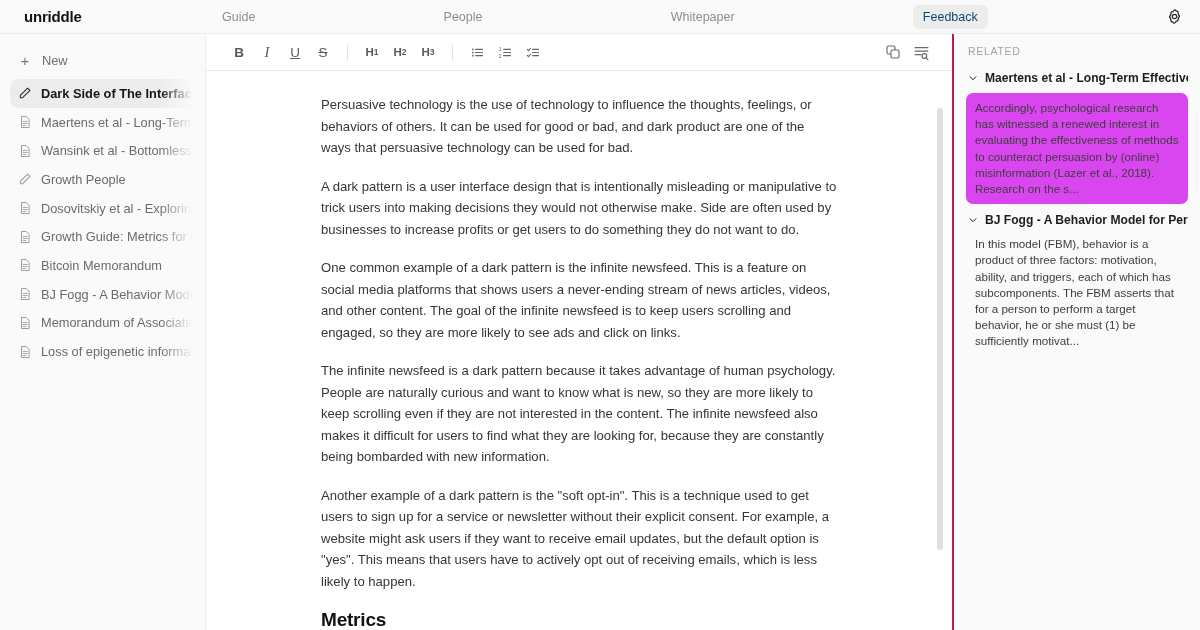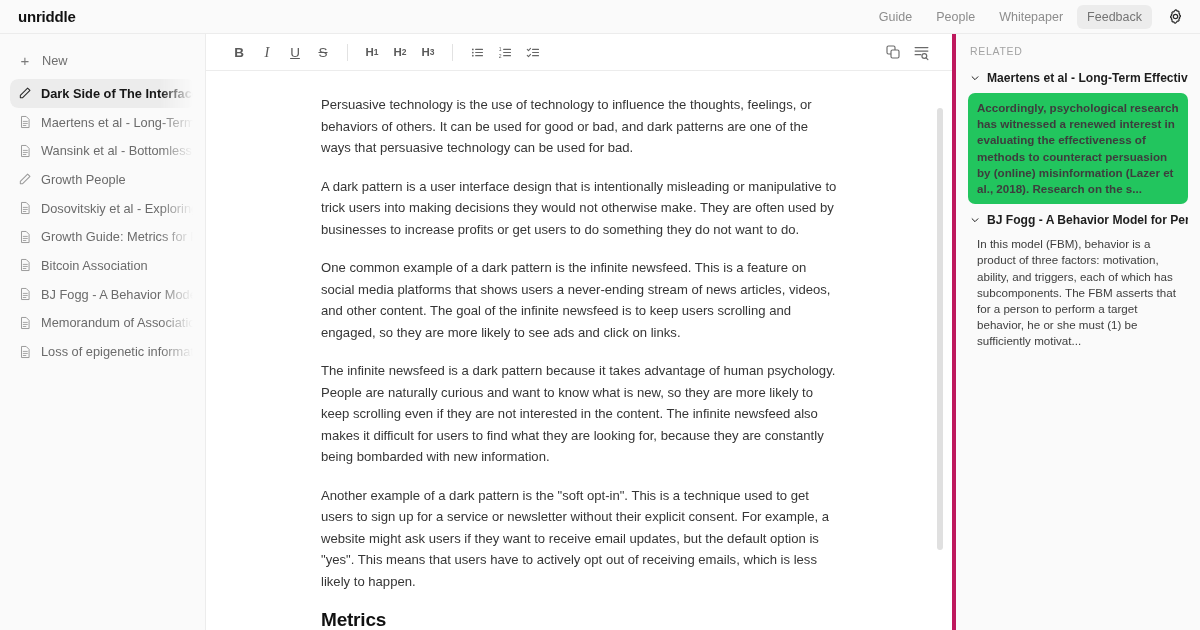--- a/index.html
+++ b/index.html
@@ -14,36 +14,37 @@
 
   #app { display: flex; flex-direction: column; width: 1200px; height: 630px; }
 
   
   .topbar {
     height: 34px; min-height: 34px;
     background: #fafafa;
     border-bottom: 1px solid #ececec;
     display: flex; align-items: center;
     position: relative;
+    padding-left: 6px;
   }
   .brand {
     width: 206px; min-width: 206px;
     padding-left: 18px;
     font-size: 15px; font-weight: bold; letter-spacing: -0.2px;
     color: #111111;
   }
   .topnav {
     flex: 1; display: flex; align-items: center;
-    justify-content: flex-end; gap: 4px; padding-right: 12px;
+    justify-content: space-between; gap: 11px; padding-right: 12px;
   }
   .topnav-link {
     font-size: 12.5px; color: #8d8d8d; padding: 5px 10px;
     border-radius: 6px; cursor: pointer; white-space: nowrap;
   }
-  .topnav-link.active { background: #ececec; color: #737373; }
+  .topnav-link.active { background: #ececec; color: #0c4a6e; }
   .gear-btn {
     width: 26px; height: 26px; margin-left: 6px;
     display: flex; align-items: center; justify-content: center;
     cursor: pointer; border-radius: 6px;
   }
 
   
   .body-row { flex: 1; display: flex; min-height: 0; }
 
   
@@ -119,42 +120,42 @@
   .vscroll-thumb {
     position: absolute; left: 0; width: 6px;
     top: 37px; height: 442px;
     background: #e0e0e0; border-radius: 4px; cursor: pointer;
   }
 
   
   .rpanel {
     width: 248px; min-width: 248px;
     background: #fafafa;
-    border-left: 4px solid #be185d;
+    border-left: 2px solid #be185d;
     padding: 11px 12px 0 12px;
     position: relative;
     overflow: hidden;
   }
   .rpanel-title {
     font-size: 10.5px; letter-spacing: 0.7px;
     color: #a3a3a3; margin: 0 0 12px 2px;
   }
   .rel-head {
     display: flex; align-items: flex-start; gap: 7px;
     font-size: 12.1px; font-weight: bold; color: #1d1d1d;
     cursor: pointer; padding: 2px 2px; margin-bottom: 5px;
     white-space: nowrap; overflow: hidden;
   }
   .rel-head .chev { min-width: 10px; padding-top: 1px; }
   .rel-snip {
     font-size: 11.6px; line-height: 16.2px; color: #3d3d3d;
     padding: 7px 9px; border-radius: 7px; cursor: pointer;
     margin-bottom: 7px;
   }
-  .rel-snip.hover { background: #22c55e; font-weight: bold; }
+  .rel-snip.hover { background: #d946ef; }
   .rel-snip.plain { padding: 1px 9px 0 9px; background: transparent; }
 </style>
 </head>
 <body>
 
 <div id="app">
 
   <div class="topbar">
     <div class="brand">unriddle</div>
     <div class="topnav">
@@ -239,21 +240,21 @@
           <span>Growth Guide: Metrics for Product</span>
         </div>
 
         <div class="doc-item">
           <span class="ico">
             <svg width="14" height="14" viewBox="0 0 24 24">
                 <path d="M6 2.5h8l5 5v14H6z" fill="none" stroke="#9b9b9b" stroke-width="1.7" stroke-linejoin="round"></path>
                 <path d="M9 11h7M9 14.5h7M9 18h4.5" stroke="#9b9b9b" stroke-width="1.5" stroke-linecap="round"></path>
               </svg>
           </span>
-          <span>Bitcoin Association</span>
+          <span>Bitcoin Memorandum</span>
         </div>
 
         <div class="doc-item">
           <span class="ico">
             <svg width="14" height="14" viewBox="0 0 24 24">
                 <path d="M6 2.5h8l5 5v14H6z" fill="none" stroke="#9b9b9b" stroke-width="1.7" stroke-linejoin="round"></path>
                 <path d="M9 11h7M9 14.5h7M9 18h4.5" stroke="#9b9b9b" stroke-width="1.5" stroke-linecap="round"></path>
               </svg>
           </span>
           <span>BJ Fogg - A Behavior Model for Persuasive Design</span>
@@ -345,22 +346,22 @@
               <path d="M3 5h18M3 10h18M3 15h8" stroke="#6a6a6a" stroke-width="1.7" stroke-linecap="round"></path>
               <circle cx="16" cy="17" r="3.4" fill="none" stroke="#6a6a6a" stroke-width="1.7"></circle>
               <path d="M18.6 19.6L21 22" stroke="#6a6a6a" stroke-width="1.7" stroke-linecap="round"></path>
             </svg>
           </div>
         </div>
       </div>
 
       <div class="doc-scroll">
         <div class="doc-page">
-          <p>Persuasive technology is the use of technology to influence the thoughts, feelings, or behaviors of others. It can be used for good or bad, and dark patterns are one of the ways that persuasive technology can be used for bad.</p>
-          <p>A dark pattern is a user interface design that is intentionally misleading or manipulative to trick users into making decisions they would not otherwise make. They are often used by businesses to increase profits or get users to do something they do not want to do.</p>
+          <p>Persuasive technology is the use of technology to influence the thoughts, feelings, or behaviors of others. It can be used for good or bad, and dark product are one of the ways that persuasive technology can be used for bad.</p>
+          <p>A dark pattern is a user interface design that is intentionally misleading or manipulative to trick users into making decisions they would not otherwise make. Side are often used by businesses to increase profits or get users to do something they do not want to do.</p>
           <p>One common example of a dark pattern is the infinite newsfeed. This is a feature on social media platforms that shows users a never-ending stream of news articles, videos, and other content. The goal of the infinite newsfeed is to keep users scrolling and engaged, so they are more likely to see ads and click on links.</p>
           <p>The infinite newsfeed is a dark pattern because it takes advantage of human psychology. People are naturally curious and want to know what is new, so they are more likely to keep scrolling even if they are not interested in the content. The infinite newsfeed also makes it difficult for users to find what they are looking for, because they are constantly being bombarded with new information.</p>
           <p>Another example of a dark pattern is the "soft opt-in". This is a technique used to get users to sign up for a service or newsletter without their explicit consent. For example, a website might ask users if they want to receive email updates, but the default option is "yes". This means that users have to actively opt out of receiving emails, which is less likely to happen.</p>
           <h2>Metrics</h2>
 
         </div>
         <div class="vscroll-track">
           <div class="vscroll-thumb"></div>
         </div>
       </div>

